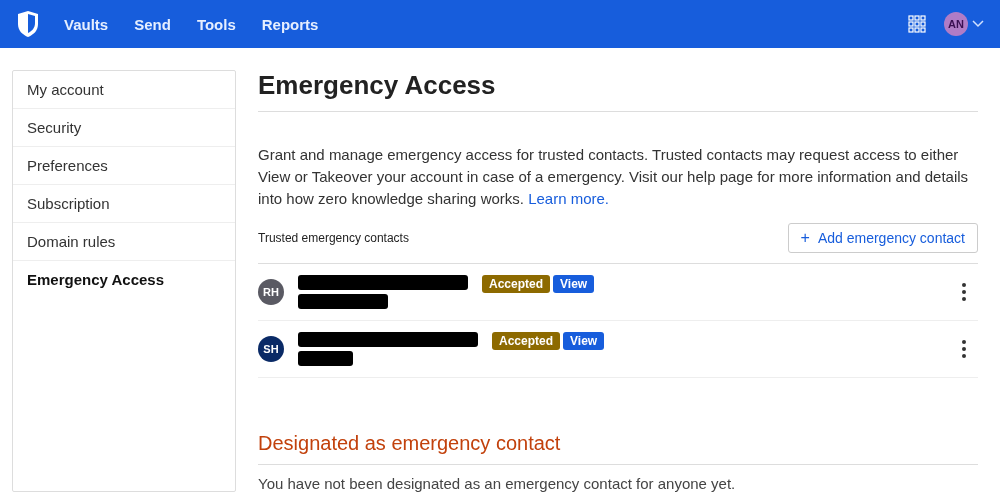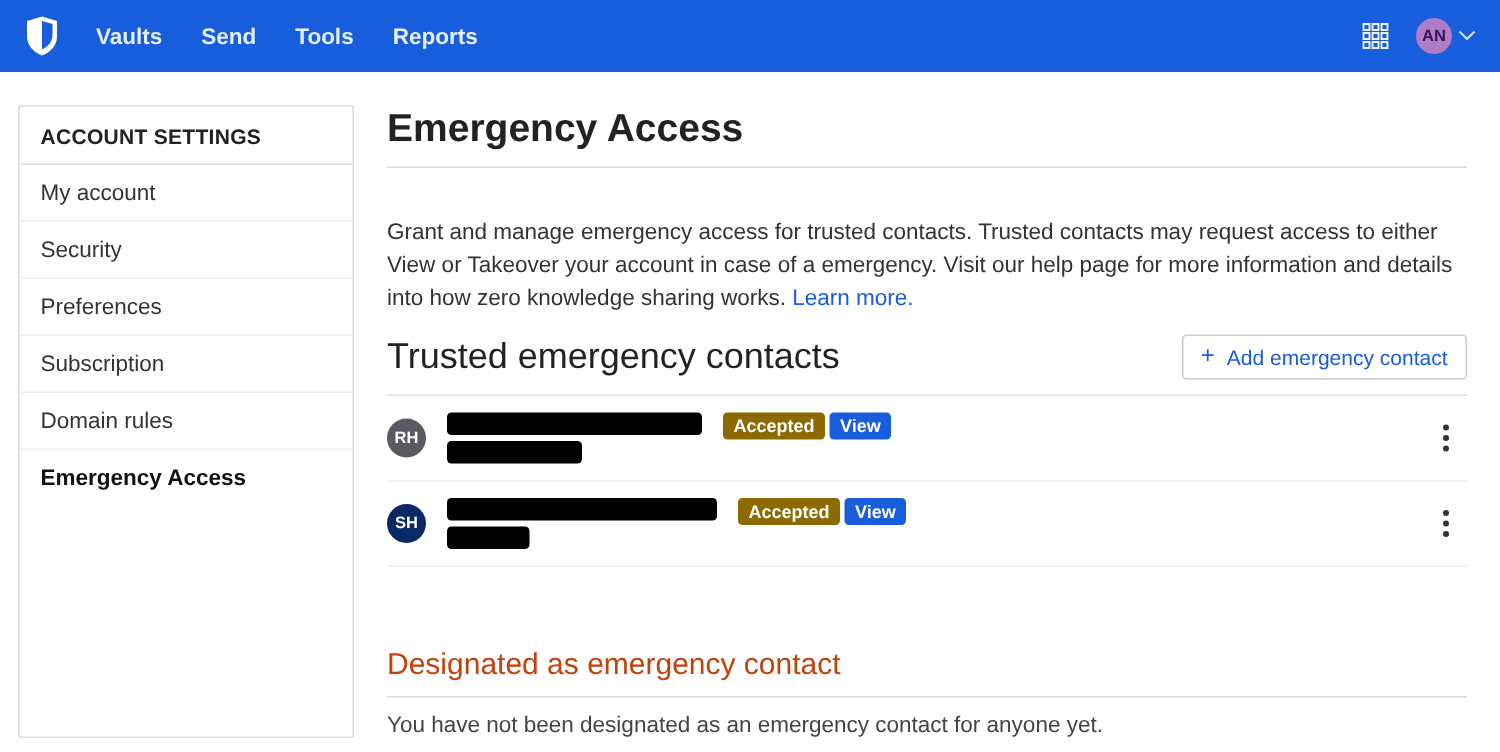--- a/index.html
+++ b/index.html
@@ -90,21 +90,21 @@
   .link { color: #175ddc; cursor:pointer;}
   .section-head {
     display: flex;
     align-items: center;
     justify-content: space-between;
     margin-top: 14px;
     border-bottom: 1px solid #ddd;
     padding-bottom: 10px;
   }
   .section-title {
-    font-size: 24px;
+    font-size: 12px;
     font-weight: 500;
     color: #222;
     text-align: center;
   }
   .add-btn {
     border: 1px solid #ccc;
     background: #fff;
     color: #175ddc;
     padding: 6px 12px;
     font-size: 14px;
@@ -199,21 +199,20 @@
             <path d="M1 1 L6 6 L11 1" fill="none" stroke="#cfe0ff" stroke-width="1.5"></path>
           </svg>
       </span>
     </div>
   </div>
 </div>
 
 <div class="layout">
 
   <div class="sidebar">
-    <div class="side-title">ACCOUNT SETTINGS</div>
     <div class="side-item">My account</div>
     <div class="side-item">Security</div>
     <div class="side-item">Preferences</div>
     <div class="side-item">Subscription</div>
     <div class="side-item">Domain rules</div>
     <div class="side-item active">Emergency Access</div>
   </div>
 
   <div class="main">
     <h1 class="page-title">Emergency Access</h1>

